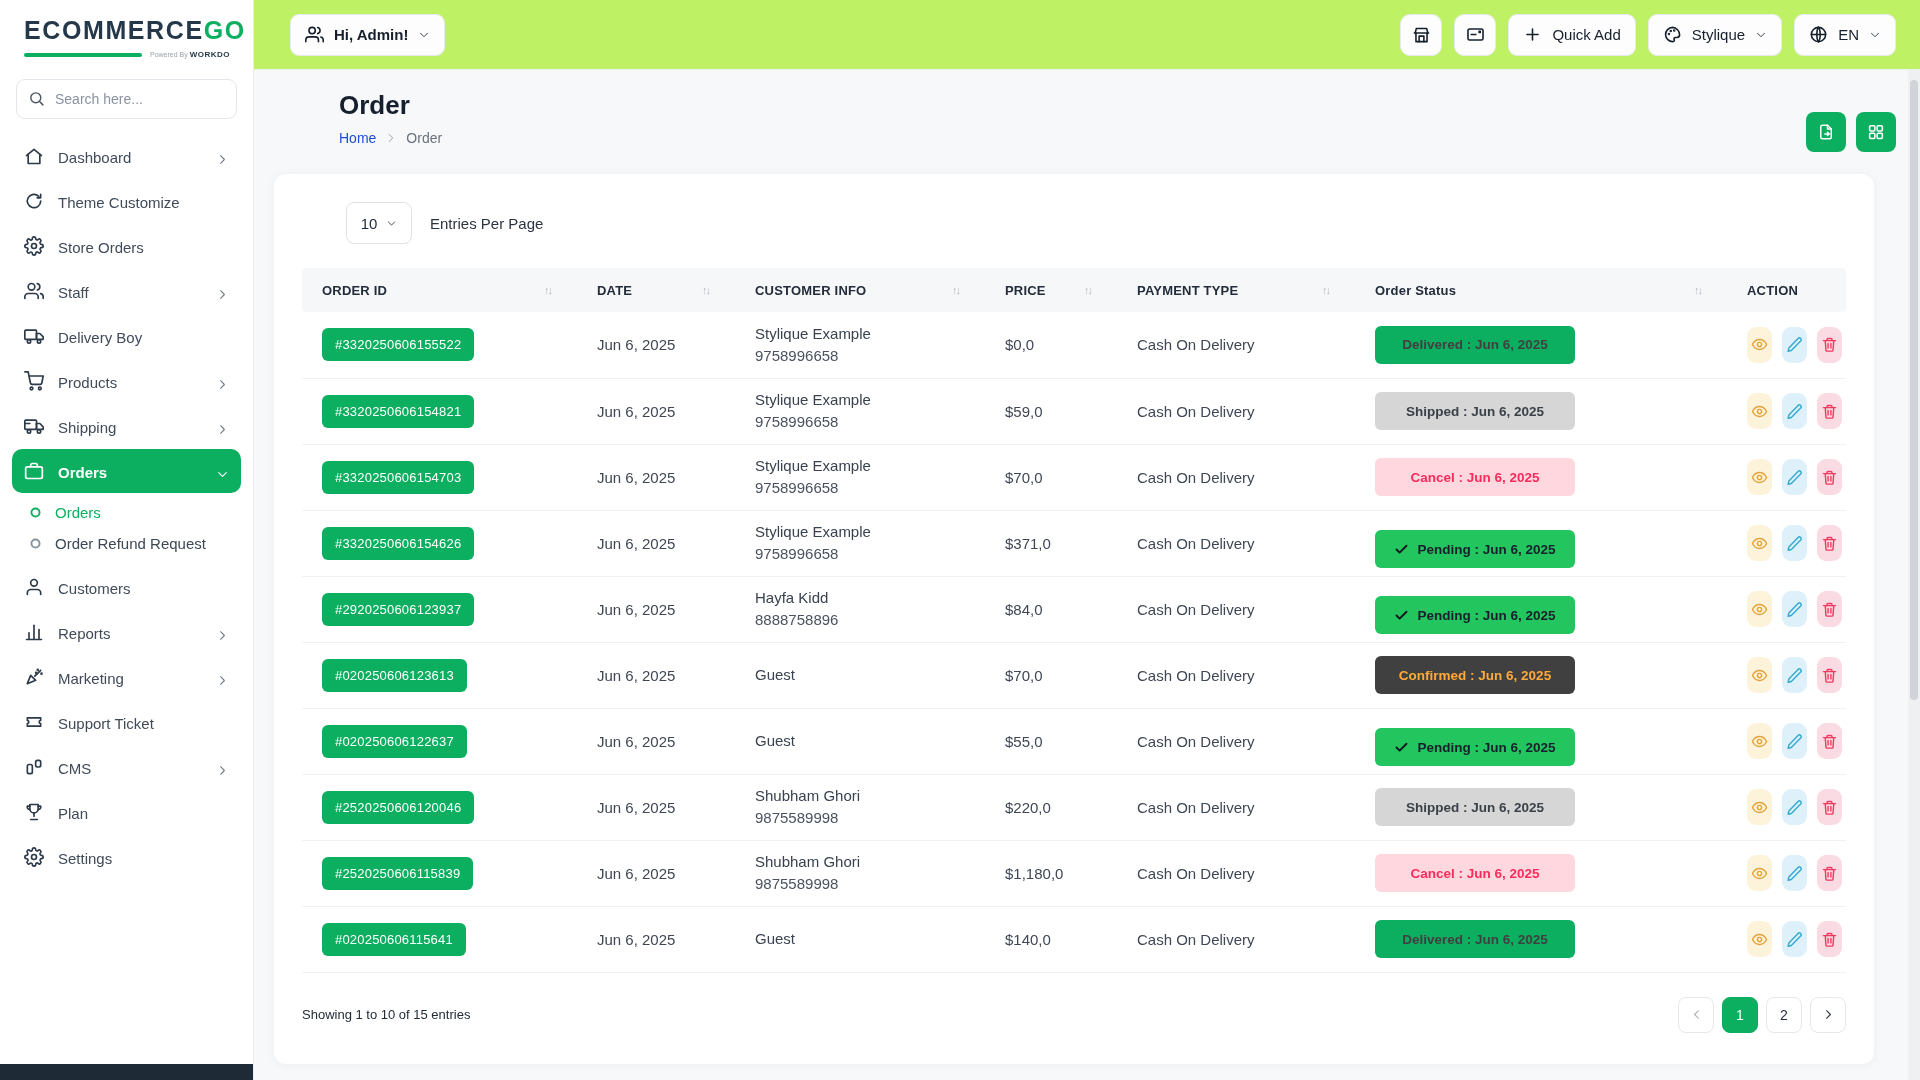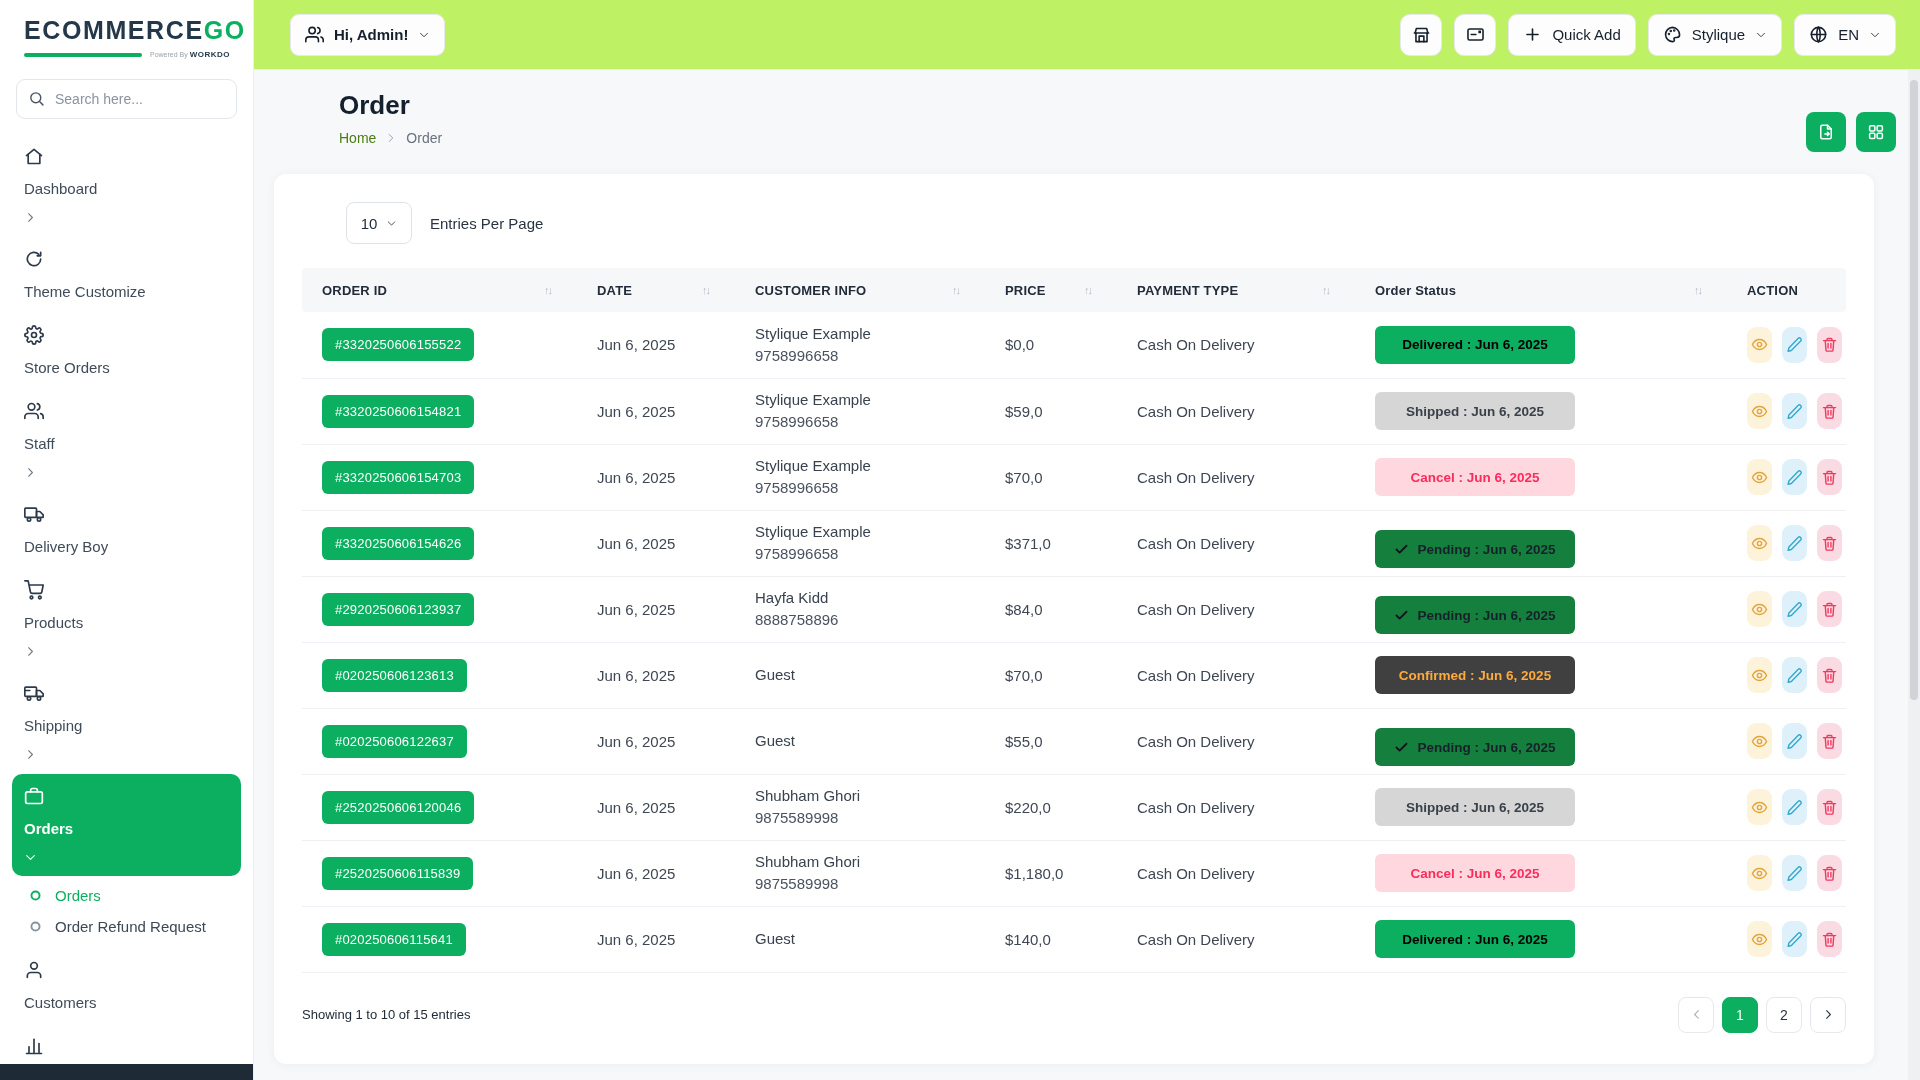--- a/index.html
+++ b/index.html
@@ -15,21 +15,21 @@
   .brand .accent { color:#0caf60; }
   .logo-sub { display:flex; align-items:flex-end; gap:8px; margin-top:5px; }
   .logo-bar { height:4px; width:118px; background:#0caf60; border-radius:3px; margin-bottom:2px; }
   .powered { font-size:7px; color:#9aa3ad; white-space:nowrap; }
   .powered b { font-size:8px; color:#273a49; letter-spacing:.5px; }
   .side-search { margin:14px 16px 6px; position:relative; }
   .side-search input { width:100%; height:40px; border:1px solid #e3e6ea; border-radius:9px; padding:0 12px 0 38px; font-size:14px; color:#333; outline:none; background:#fff; font-family:inherit; }
   .side-search input::placeholder { color:#8b93a0; }
   .side-search .mag { position:absolute; left:12px; top:11px; width:17px; height:17px; color:#4a5462; }
   .nav { padding:8px 12px 0; }
-  .nav-item { display:flex; align-items:flex-start; gap:14px; padding:12px 12px; border-radius:10px; color:#404b5a; font-size:15px; cursor:pointer; margin:1px 0;flex-direction:column; }
+  .nav-item { display:flex; align-items:flex-end; gap:14px; padding:12px 12px; border-radius:10px; color:#404b5a; font-size:15px; cursor:pointer; margin:1px 0; }
   .nav-item .nav-icon { width:20px; height:20px; color:#2d3a49; flex:0 0 20px; }
   .nav-item .nav-label { flex:1; white-space:nowrap; }
   .nav-item .nav-chevron { width:13px; height:13px; color:#6e7883; }
   .nav-item.active { background:#0caf60; color:#fff; font-weight:700; }
   .nav-item.active .nav-icon, .nav-item.active .nav-chevron { color:#fff; }
   .submenu { padding:3px 0 5px; }
   .sub-item { display:flex; align-items:center; gap:13px; padding:7px 12px 7px 17px; font-size:15px; color:#3c4856; cursor:pointer; }
   .sub-item .ring { width:13px; height:13px; color:#87939d; flex:0 0 13px; }
   .sub-item.active { color:#0caf60; }
   .sub-item.active .ring { color:#0caf60; }
@@ -43,21 +43,21 @@
   .top-right { margin-left:auto; display:flex; align-items:center; gap:12px; }
   .iconbtn { width:42px; height:42px; border:1px solid #e7e9ec; background:#fdfdfd; border-radius:10px; display:flex; align-items:center; justify-content:center; color:#16202d; cursor:pointer; }
   .iconbtn .ic { width:19px; height:19px; }
   .greet-label { font-weight:700; }
 
   
   .main { position:absolute; left:254px; top:70px; right:0; bottom:0; background:#f7f8f9; }
   .page-head { display:flex; align-items:flex-start; padding:20px 24px 0 85px; }
   .page-title { font-size:26px; font-weight:700; color:#15202e; }
   .breadcrumb { display:flex; align-items:center; gap:9px; margin-top:9px; font-size:14px; }
-  .breadcrumb .bc-home { color:#4d7c0f; cursor:pointer; }
+  .breadcrumb .bc-home { color:#1d4ed8; cursor:pointer; }
   .breadcrumb .bc-sep { width:12px; height:12px; color:#9aa2ad; }
   .breadcrumb .bc-cur { color:#69727e; }
   .head-actions { margin-left:auto; display:flex; gap:10px; margin-top:22px; }
   .hbtn { width:40px; height:40px; border:none; border-radius:8px; background:#0caf60; color:#fff; display:flex; align-items:center; justify-content:center; cursor:pointer; }
   .hbtn .ic { width:18px; height:18px; }
 
   .card { margin:22px 46px 0 20px; background:#fff; border-radius:12px; box-shadow:0 1px 10px rgba(21,34,50,.05); padding:28px; height:890px; }
   .controls { display:flex; align-items:center;padding-left:44px; }
   .entries { width:66px; height:42px; border:1px solid #dfe3e8; border-radius:8px; background:#fff; display:flex; align-items:center; justify-content:center; gap:9px; font-size:15px; color:#1f2937; cursor:pointer; font-family:inherit; }
   .entries .cd { width:11px; height:11px; color:#39424e; }
@@ -75,24 +75,24 @@
   thead th.first { padding-left:20px; border-radius:4px 0 0 4px; }
   thead th.last { border-radius:0 4px 4px 0; }
   .th-flex { display:flex; align-items:center; justify-content:space-between; padding-right:26px; }
   .sort { font-size:11px; color:#b6bcc5; font-weight:400; letter-spacing:-2px; }
   tbody td { height:66px; vertical-align:middle; border-bottom:1px solid #eef0f3; padding:0 10px; font-size:15px; color:#3f4754; }
   tbody td.c-oid { padding-left:20px; }
   .oid { display:inline-block; background:#0caf60; color:#fff; font-size:13px; padding:9px 13px; border-radius:6px; letter-spacing:.2px; cursor:pointer; }
   .cname { color:#39424f; line-height:1.45; }
   .cphone { color:#4a5260; line-height:1.45; }
   .badge { display:inline-flex; align-items:center; justify-content:center; gap:8px; min-width:200px; height:38px; border-radius:6px; font-size:13.5px; font-weight:600; padding:0 14px; }
-  .badge.delivered { background:#0caf60; color:#000000;border-radius:6px; }
+  .badge.delivered { background:#0caf60; color:#404040;border-radius:6px; }
   .badge.shipped { background:#d6d6d6; color:#3a4149; }
   .badge.cancel { background:#ffd8df; color:#fb2b5c; }
-  .badge.pending { background:#15803d; color:#17202b;margin-top:12px; }
+  .badge.pending { background:#22c55e; color:#17202b;margin-top:12px; }
   .badge.confirmed { background:#404040; color:#ffaa3b; }
   .badge .check { width:15px; height:15px; color:#10151c; }
   .badge .check svg { stroke-width:3; }
   td.c-action { text-align:right; padding-right:4px; }
   .actions { display:flex; gap:10px; justify-content:flex-end; }
   .abtn { width:36px; height:36px; border:none; border-radius:9px; display:flex; align-items:center; justify-content:center; cursor:pointer; }
   .abtn .ic { width:17px; height:17px; }
   .abtn.view { background:#fdf3da; color:#e3a43c; }
   .abtn.edit { background:#def1fa; color:#33a9cf; }
   .abtn.del { background:#fbdbe3; color:#f03a60; }

